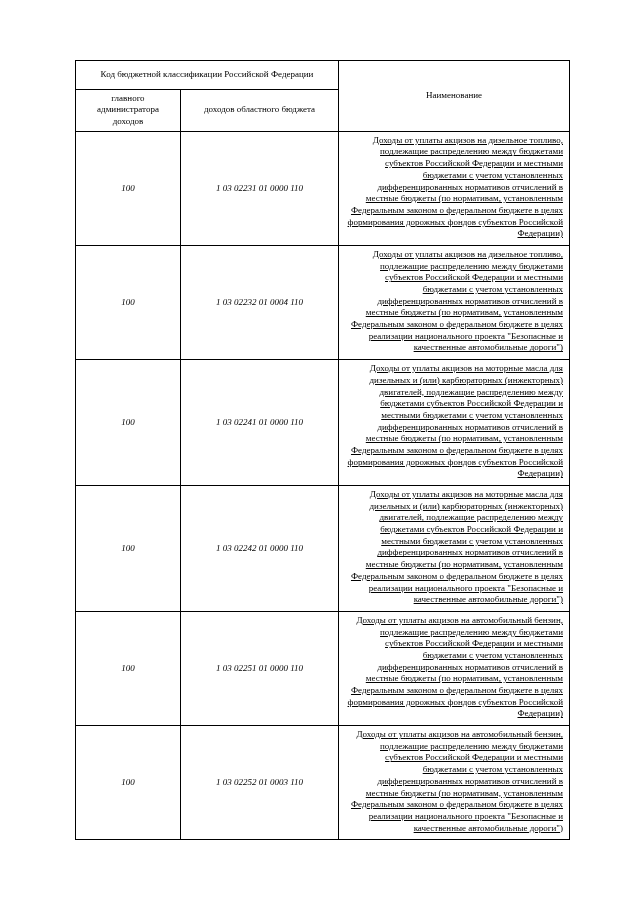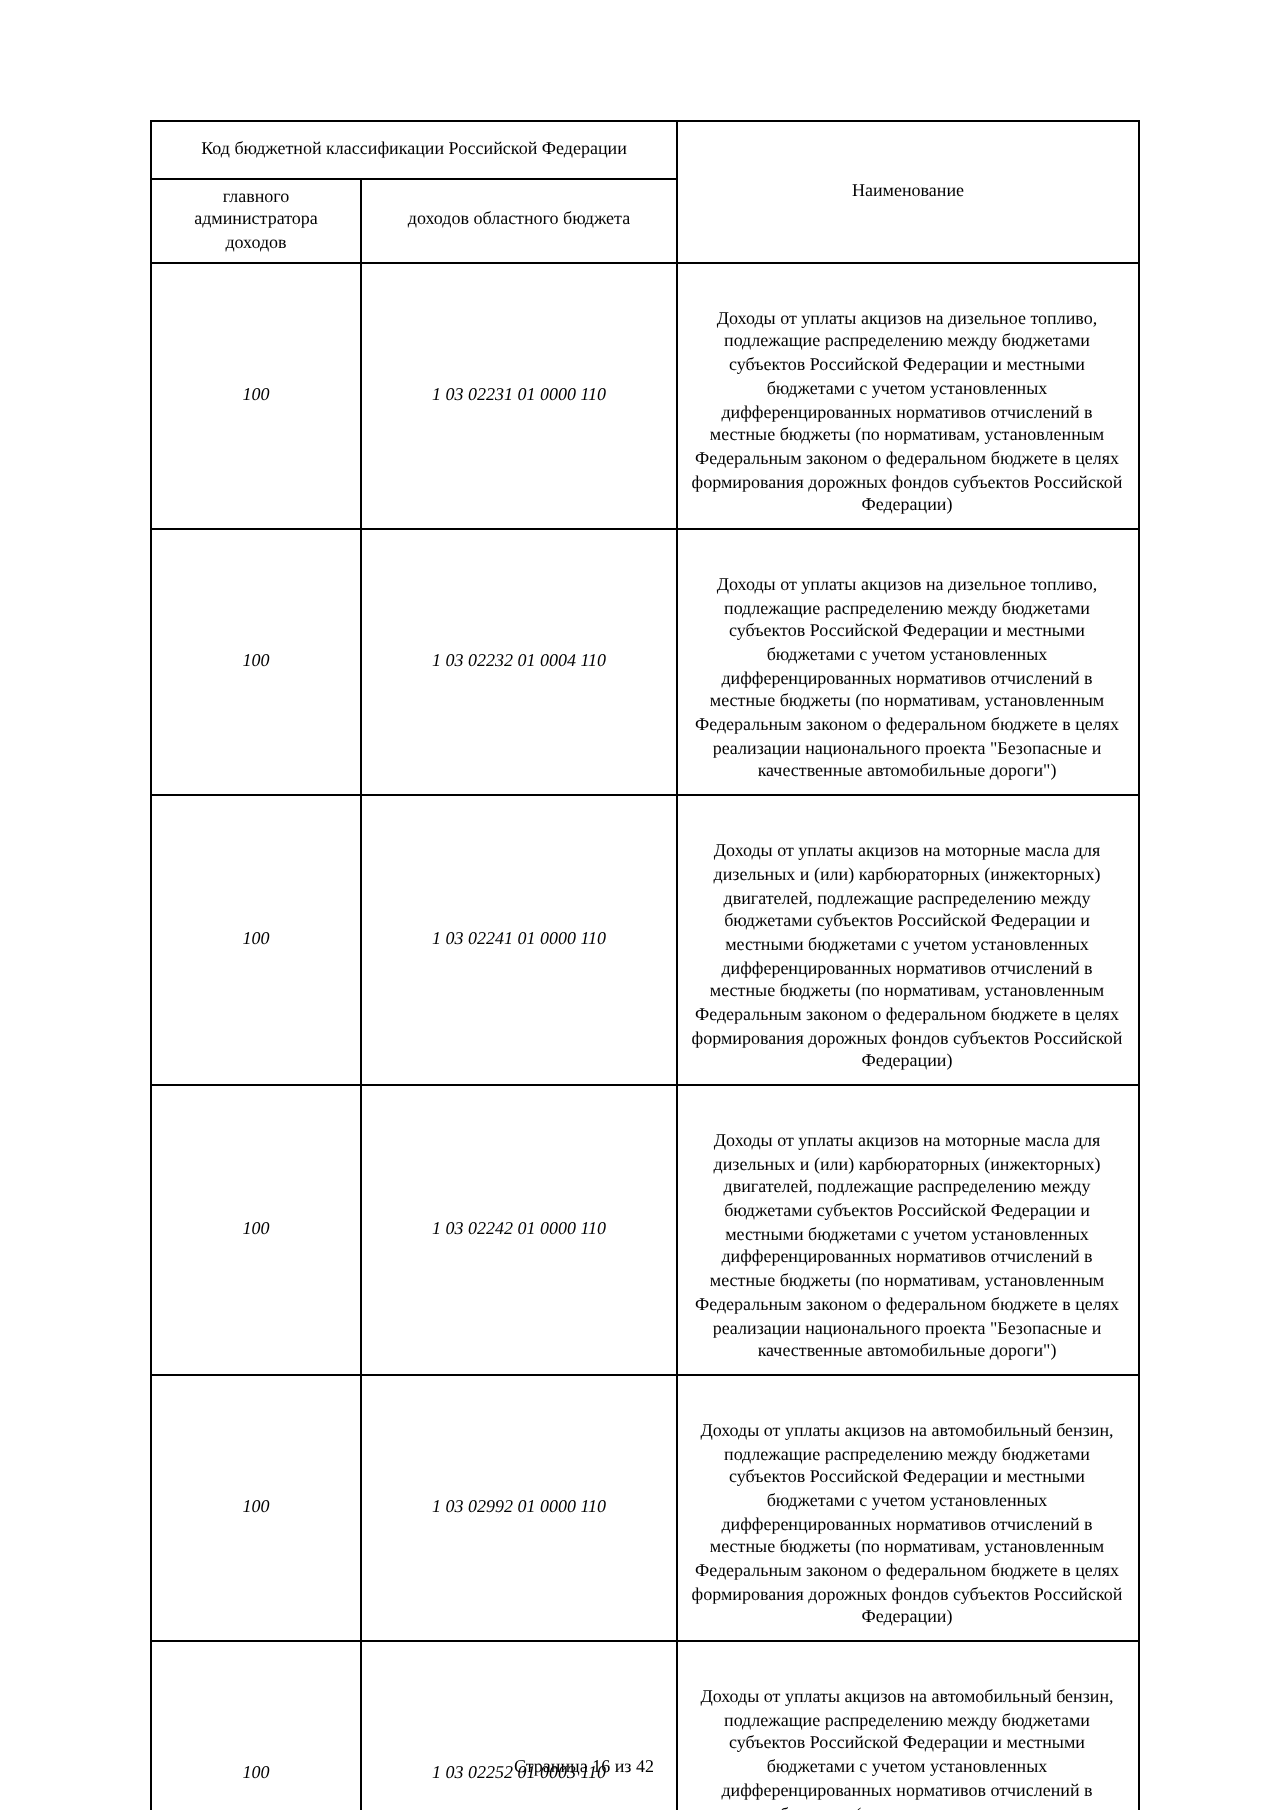--- a/index.html
+++ b/index.html
@@ -47,23 +47,24 @@
     vertical-align: middle;
     padding: 3px 14px;
   }
   td.cell-admin, td.cell-code {
     text-align: center;
     vertical-align: middle;
     padding: 4px;
     font-style: italic;
   }
   td.cell-name {
-    text-align: center;
+    text-align: right;
     vertical-align: middle;
-    padding: 22px 6px 5px 5px;
+    padding: 3px 6px 5px 5px;
+    text-decoration: underline;
   }
   .page-footer {
     position: absolute;
     left: 0;
     right: 0;
     top: 878px;
     text-align: center;
     font-size: 9px;
   }
 </style>
@@ -104,26 +105,25 @@
         <td class="cell-code">1 03 02241 01 0000 110</td>
         <td class="cell-name">Доходы от уплаты акцизов на моторные масла для дизельных и (или) карбюраторных (инжекторных) двигателей, подлежащие распределению между бюджетами субъектов Российской Федерации и местными бюджетами с учетом установленных дифференцированных нормативов отчислений в местные бюджеты (по нормативам, установленным Федеральным законом о федеральном бюджете в целях формирования дорожных фондов субъектов Российской Федерации)</td>
       </tr>
       <tr>
         <td class="cell-admin">100</td>
         <td class="cell-code">1 03 02242 01 0000 110</td>
         <td class="cell-name">Доходы от уплаты акцизов на моторные масла для дизельных и (или) карбюраторных (инжекторных) двигателей, подлежащие распределению между бюджетами субъектов Российской Федерации и местными бюджетами с учетом установленных дифференцированных нормативов отчислений в местные бюджеты (по нормативам, установленным Федеральным законом о федеральном бюджете в целях реализации национального проекта "Безопасные и качественные автомобильные дороги")</td>
       </tr>
       <tr>
         <td class="cell-admin">100</td>
-        <td class="cell-code">1 03 02992 01 0000 110</td>
+        <td class="cell-code">1 03 02251 01 0000 110</td>
         <td class="cell-name">Доходы от уплаты акцизов на автомобильный бензин, подлежащие распределению между бюджетами субъектов Российской Федерации и местными бюджетами с учетом установленных дифференцированных нормативов отчислений в местные бюджеты (по нормативам, установленным Федеральным законом о федеральном бюджете в целях формирования дорожных фондов субъектов Российской Федерации)</td>
       </tr>
       <tr>
         <td class="cell-admin">100</td>
         <td class="cell-code">1 03 02252 01 0003 110</td>
         <td class="cell-name">Доходы от уплаты акцизов на автомобильный бензин, подлежащие распределению между бюджетами субъектов Российской Федерации и местными бюджетами с учетом установленных дифференцированных нормативов отчислений в местные бюджеты (по нормативам, установленным Федеральным законом о федеральном бюджете в целях реализации национального проекта "Безопасные и качественные автомобильные дороги")</td>
       </tr>
     </tbody>
   </table>
 
-  <div class="page-footer">Страница 16 из 42</div>
 
 </div>
 
 </body></html>

